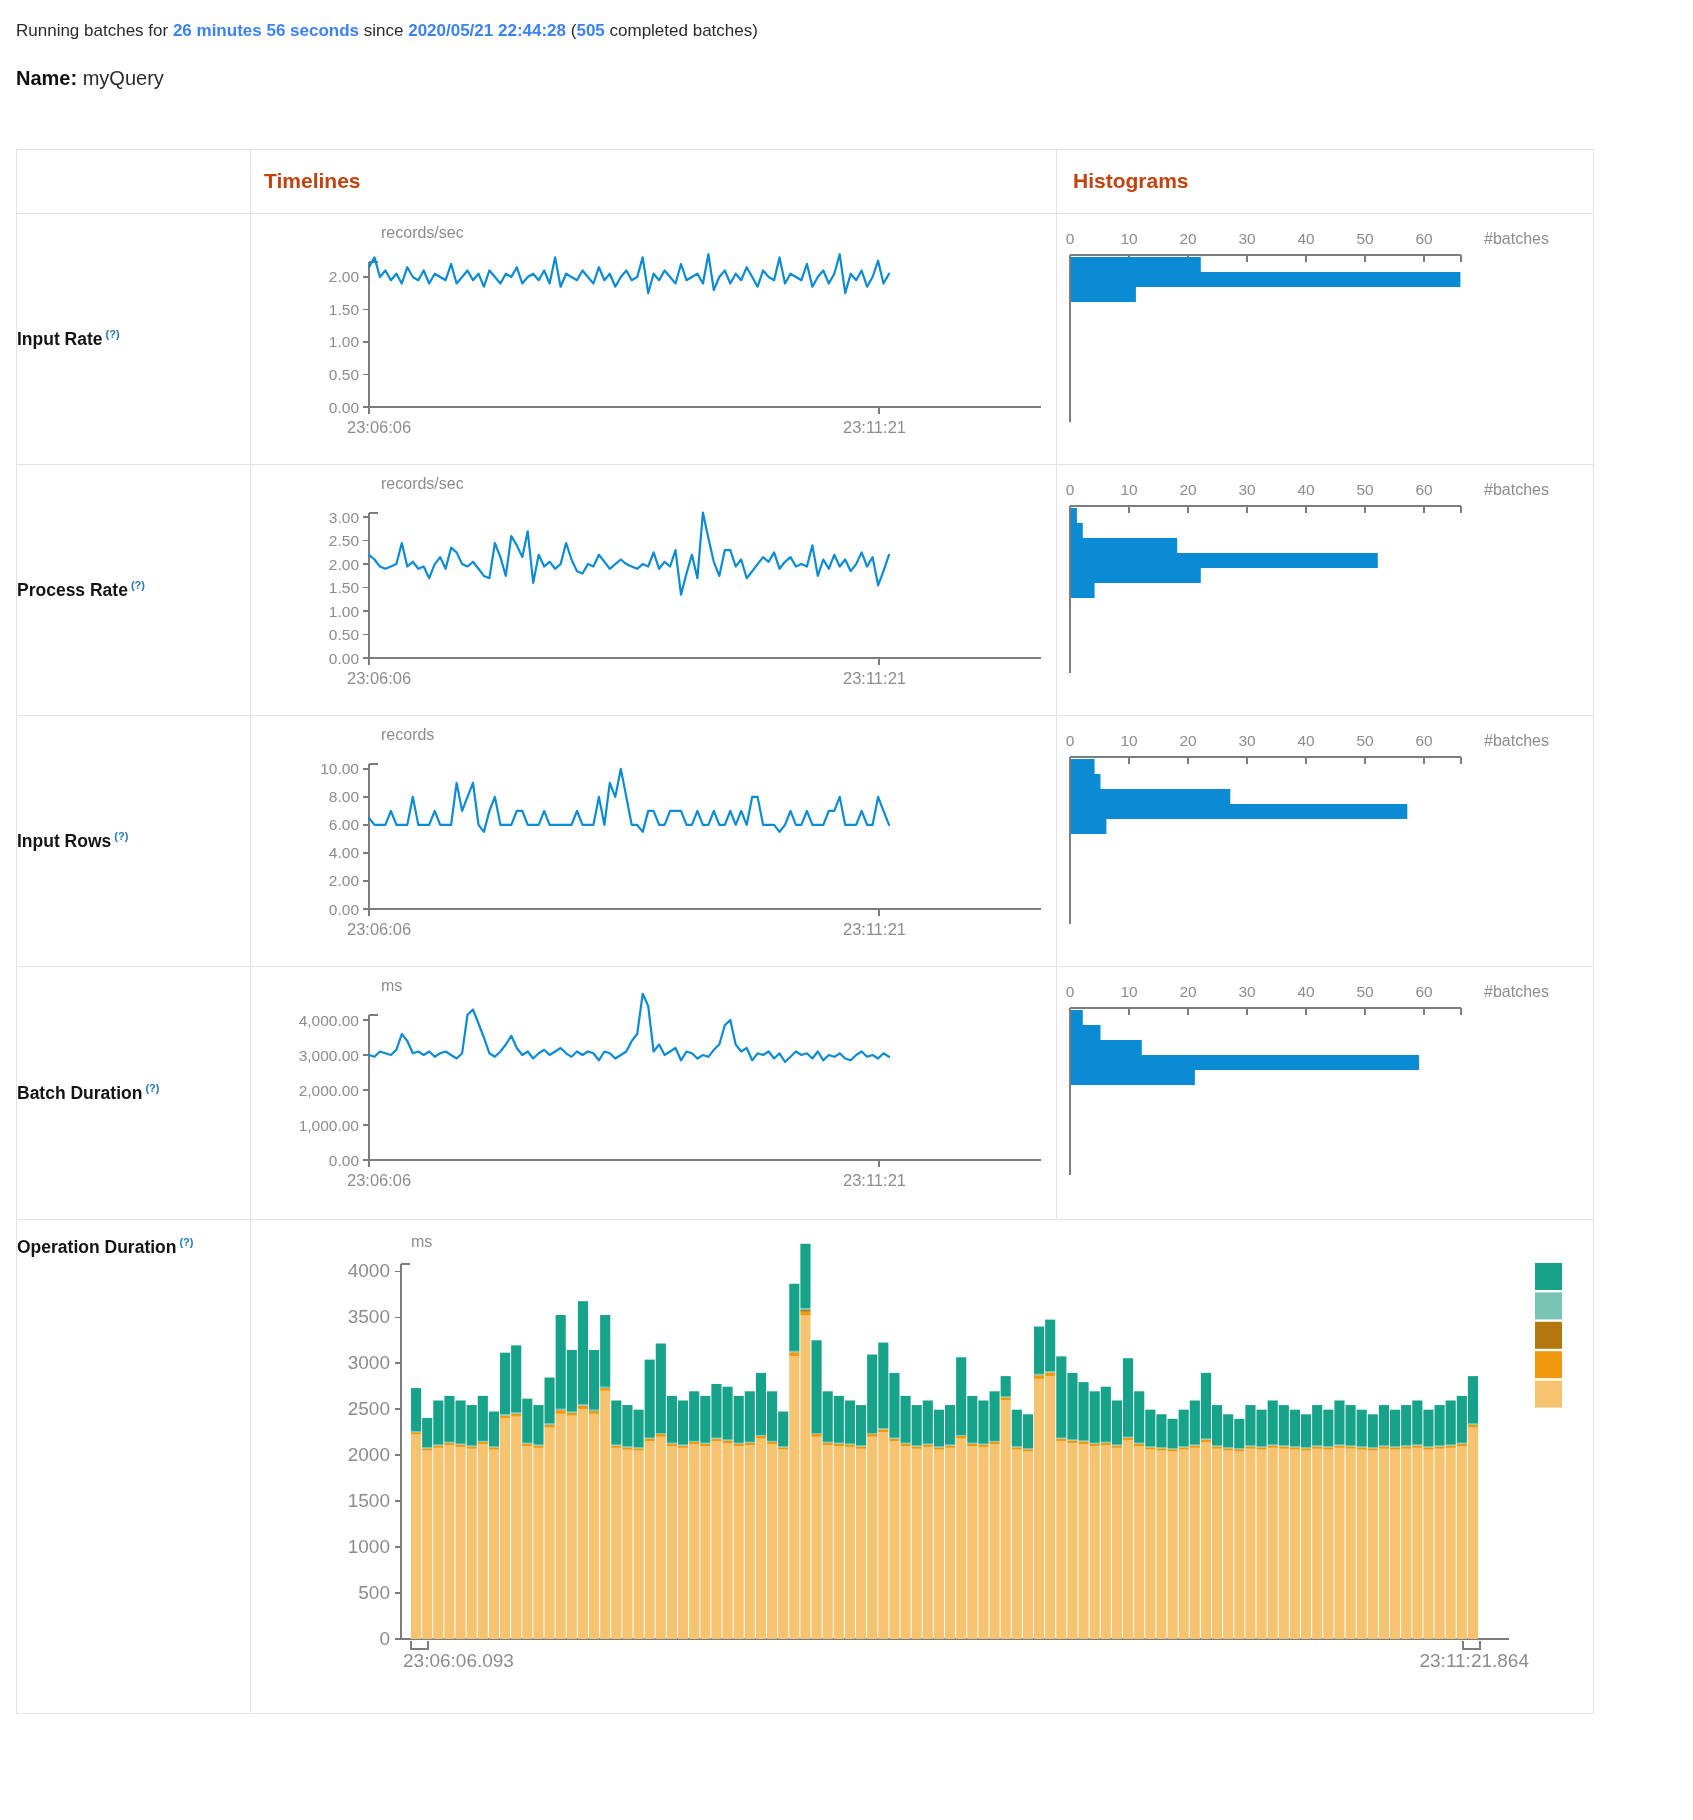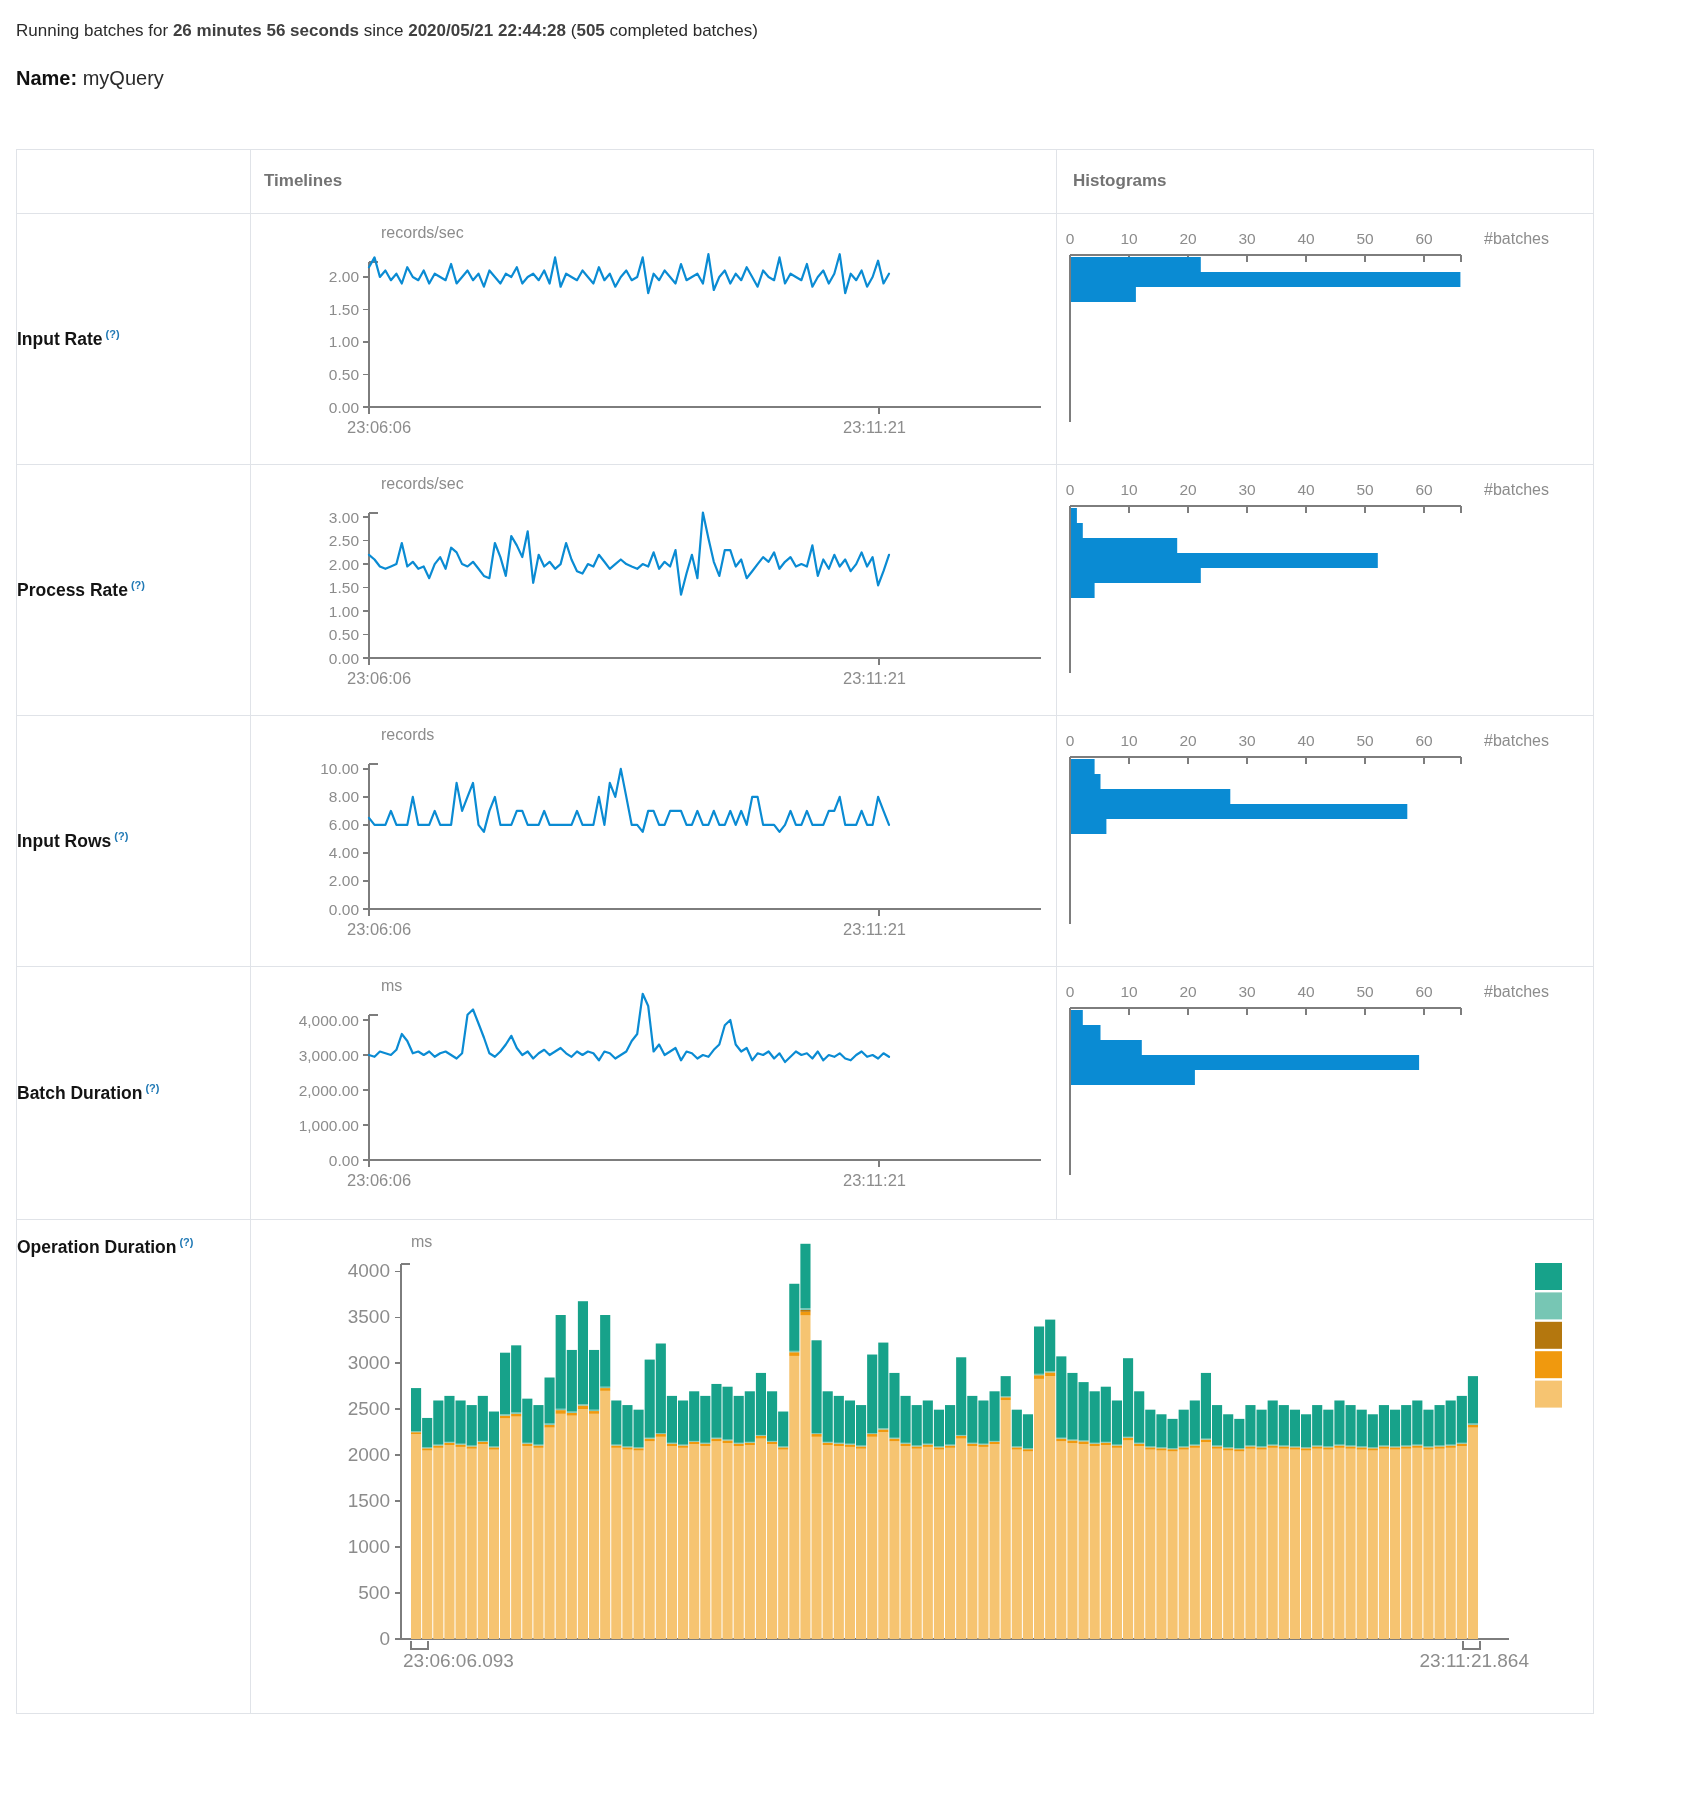--- a/index.html
+++ b/index.html
@@ -1,25 +1,25 @@
 <!DOCTYPE html>
 <html><head>
 <meta charset="utf-8">
 <style>
   html,body{margin:0;padding:0;background:#fff;}
   body{width:1693px;height:1820px;overflow:hidden;font-family:"Liberation Sans",sans-serif;color:#222;}
   .page{padding:0 16px;}
   h1{font-size:31px;margin:16px 0 0;color:#141414;font-weight:700;}
   .subtitle{font-size:17px;margin:21px 0 0;color:#2b2b2b;}
-  .subtitle b{color:#404040;}
+  .subtitle b{color:#3b82f6;}
   .meta{margin-top:24px;font-size:20px;line-height:27.5px;color:#2b2b2b;}
   .meta b{color:#111;}
   table.stats{border-collapse:collapse;margin-top:56px;table-layout:fixed;}
   .stats th,.stats td{border:1px solid #e0e3e8;padding:0;box-sizing:border-box;}
-  .stats th{font-size:17px;text-align:left;height:64px;color:#737373;font-weight:700;}
+  .stats th{font-size:21px;text-align:left;height:64px;color:#c2410c;font-weight:700;}
   .stats th.th-timelines{padding-left:13px;}
   .stats th.th-histograms{padding-left:16px;}
   .row-label{font-size:17.5px;font-weight:700;color:#141414;padding-left:14px;vertical-align:middle;}
   tr.op-row .row-label{vertical-align:top;padding-top:16px;}
   sup.help{font-size:11px;color:#2079b5;font-weight:700;margin-left:3px;}
   td.chart-cell{vertical-align:top;}
   .chart{display:block;}
   svg{display:block;}
   svg text{font-family:"Liberation Sans",sans-serif;}
   .tick-txt{fill:#8c8c8c;font-size:15.5px;}

